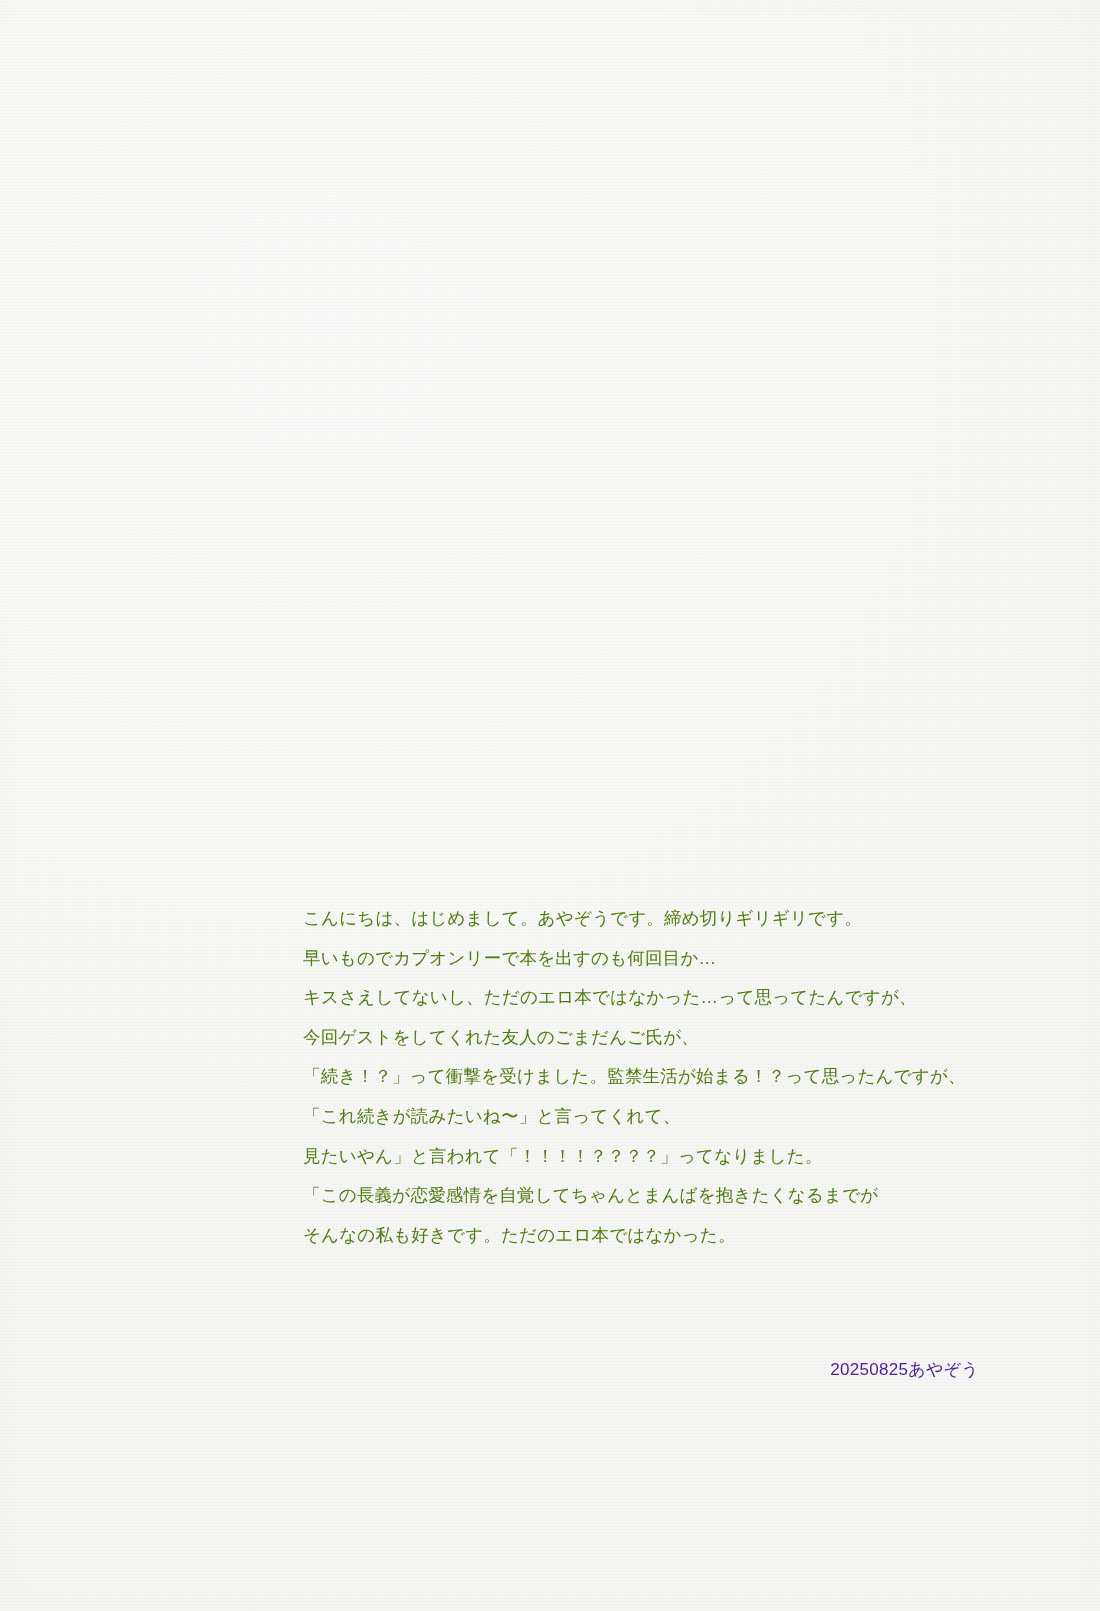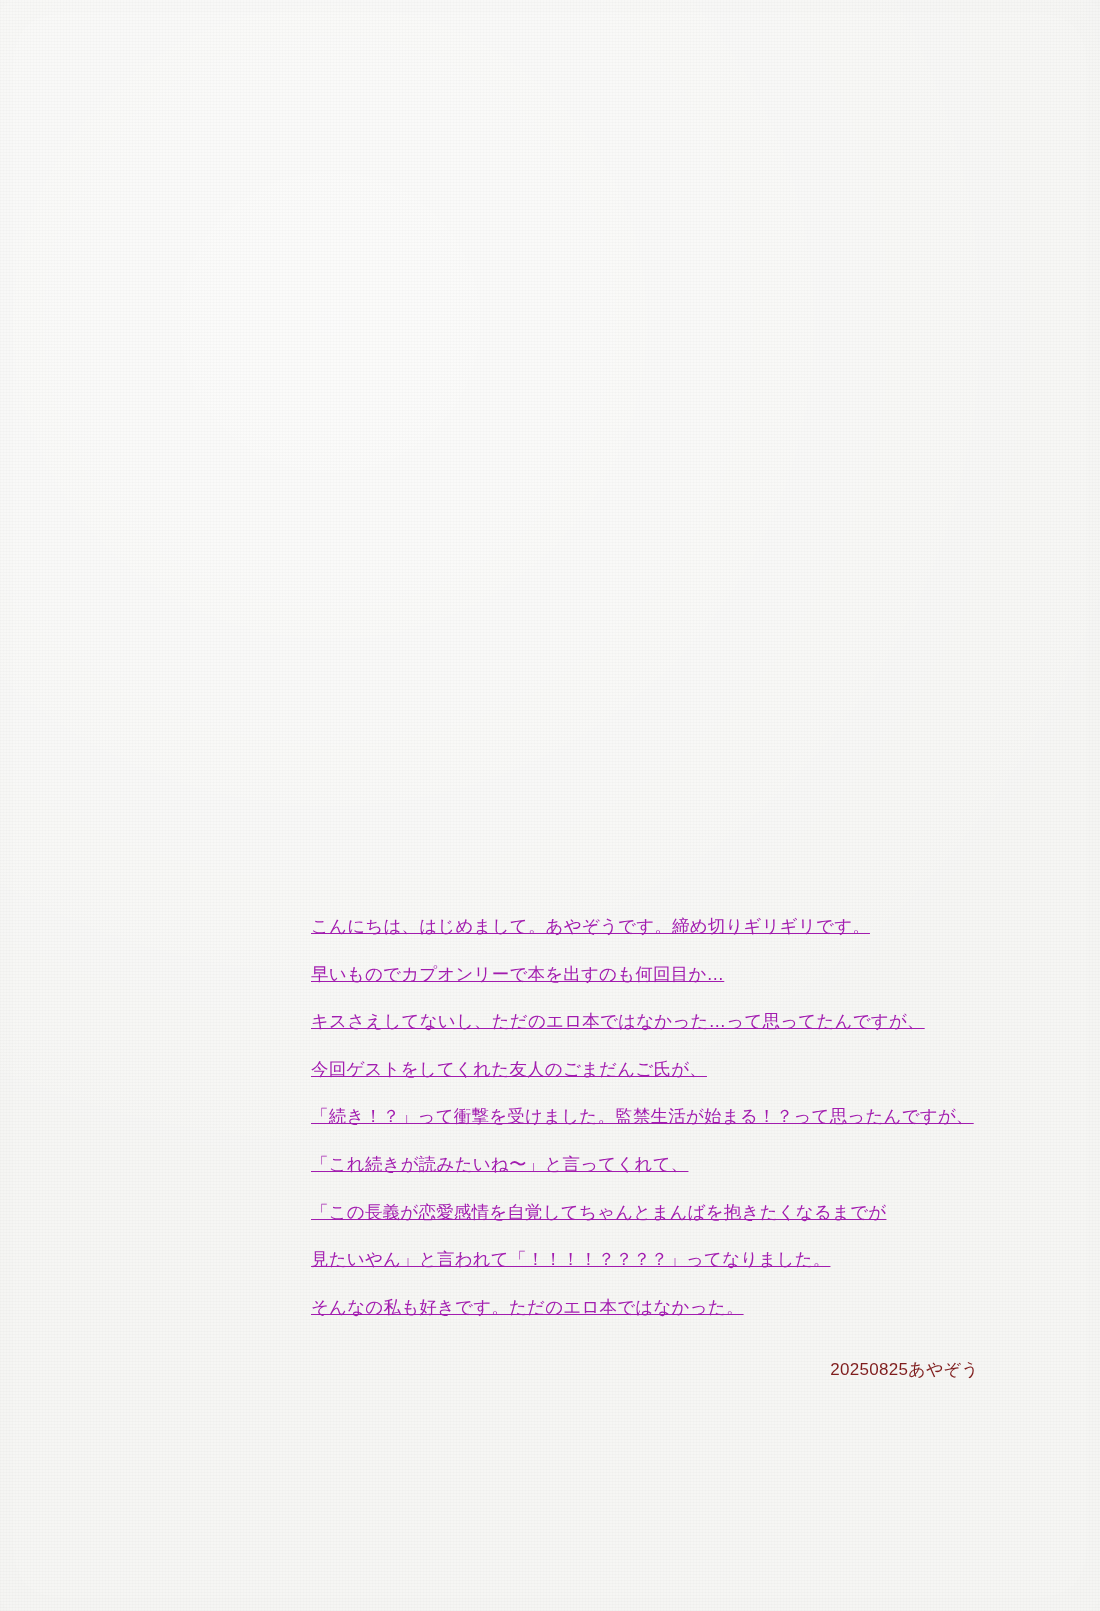--- a/index.html
+++ b/index.html
@@ -31,49 +31,48 @@
     box-shadow: inset 0 0 60px rgba(0,0,0,0.012);
     pointer-events: none;
   }
   .afterword {
     position: absolute;
     left: 295px;
     top: 895px;
     width: 700px;
   }
   .afterword p {
-    margin: 16px;
-    color: #a21caf;
+    margin: 8px;
+    color: #4d7c0f;
     font-size: 17.5px;
     line-height: 31.6px;
     letter-spacing: 0.2px;
     white-space: nowrap;
-    text-decoration: underline;
   }
   .signature {
     position: absolute;
     right: 121px;
     top: 1358px;
-    color: #7f1d1d;
+    color: #4c1d95;
     font-size: 17px;
     letter-spacing: 0.3px;
     white-space: nowrap;
   }
 </style>
 </head>
 <body>
 
 <div class="paper-texture"></div>
 <div class="page-edge"></div>
 
 <div class="afterword">
   <p>こんにちは、はじめまして。あやぞうです。締め切りギリギリです。</p>
   <p>早いものでカプオンリーで本を出すのも何回目か…</p>
   <p>キスさえしてないし、ただのエロ本ではなかった…って思ってたんですが、</p>
   <p>今回ゲストをしてくれた友人のごまだんご氏が、</p>
   <p>「続き！？」って衝撃を受けました。監禁生活が始まる！？って思ったんですが、</p>
   <p>「これ続きが読みたいね〜」と言ってくれて、</p>
+  <p>見たいやん」と言われて「！！！！？？？？」ってなりました。</p>
   <p>「この長義が恋愛感情を自覚してちゃんとまんばを抱きたくなるまでが</p>
-  <p>見たいやん」と言われて「！！！！？？？？」ってなりました。</p>
   <p>そんなの私も好きです。ただのエロ本ではなかった。</p>
 </div>
 
 <div class="signature">20250825あやぞう</div>
 
 </body></html>

